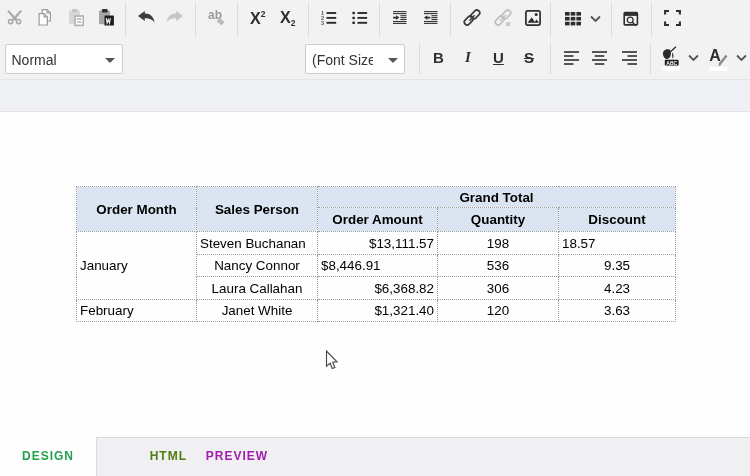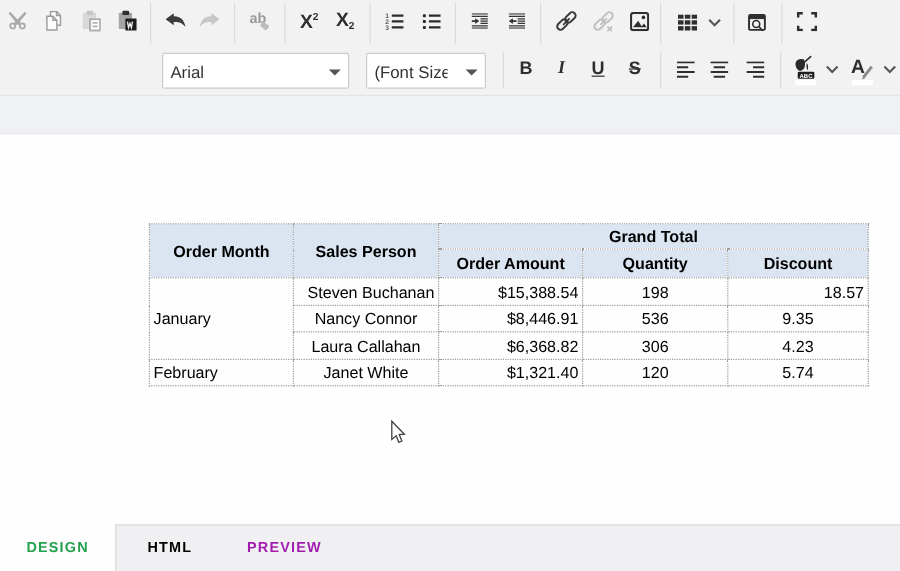--- a/index.html
+++ b/index.html
@@ -175,23 +175,23 @@
     </svg>
     <svg class="ic" style="left:664px;top:9.5px" width="17" height="16" viewBox="0 0 17 16">
       <g stroke="#2e2e2e" stroke-width="2.1" fill="none">
         <path d="M1.1 4.6 V1.05 H5"></path>
         <path d="M12 1.05 H15.9 V4.6"></path>
         <path d="M15.9 11.4 V14.95 H12"></path>
         <path d="M5 14.95 H1.1 V11.4"></path>
       </g>
     </svg>
 
-    <div class="combo" style="left:135px;width:156px;">
-        <span class="txt">Arial</span>
-        <span class="arr" style="left:138px"></span>
+    <div class="combo" style="left:4.5px;width:118px;">
+        <span class="txt">Normal</span>
+        <span class="arr" style="left:99px"></span>
       </div>
     <div class="combo" style="left:305px;width:100px;">
         <span class="txt" style="width:61px;">(Font Size)</span>
         <span class="arr" style="left:82px"></span>
       </div>
     <div class="btxt" style="left:433px;top:48.5px;font-size:15px;">B</div>
     <div class="btxt" style="left:465px;top:48.5px;font-size:15px;font-style:italic;font-family:'Liberation Serif',serif;">I</div>
     <div class="btxt" style="left:493px;top:48.5px;font-size:15px;text-decoration:underline;">U</div>
     <div class="btxt" style="left:524px;top:48.5px;font-size:15px;text-decoration:line-through;">S</div>
     <svg class="ic" style="left:564px;top:51px" width="15" height="14" viewBox="0 0 15 14">
@@ -236,70 +236,70 @@
       <path d="M11.5 18.5 L18.5 9.5" stroke="#8a8a8a" stroke-width="2.4" fill="none"></path>
       <path d="M10.2 20.3 L13 19.2 L11.3 17.8 Z" fill="#8a8a8a"></path>
       <rect x="2" y="20.8" width="17.5" height="4.2" fill="#fff"></rect>
     </svg>
     <svg class="ic" style="left:736px;top:54px" width="11" height="8" viewBox="0 0 11 8">
       <path d="M1 1.5 L5.5 6 L10 1.5" fill="none" stroke="#555" stroke-width="1.8"></path>
     </svg>
   </div>
   <div id="band"></div>
   <div id="content">
-    <table class="doc" style="position:absolute;left:76px;top:74px;width:599px;margin-left:48px;">
+    <table class="doc" style="position:absolute;left:76px;top:74px;width:599px;">
       <colgroup>
           <col style="width:120px">
           <col style="width:121px">
           <col style="width:120px">
           <col style="width:121px">
           <col style="width:117px">
         </colgroup>
       <tbody>
           <tr style="height:21px">
             <td class="hd" rowspan="2">Order Month</td>
             <td class="hd" rowspan="2">Sales Person</td>
             <td class="hd" colspan="3">Grand Total</td>
           </tr>
       <tr style="height:24px">
             <td class="hd">Order Amount</td>
             <td class="hd">Quantity</td>
             <td class="hd">Discount</td>
           </tr>
       <tr style="height:23px">
             <td rowspan="3">January</td>
-            <td style="text-align:right">Steven Buchanan</td>
-            <td style="text-align:right">$15,388.54</td>
+            <td style="text-align:left">Steven Buchanan</td>
+            <td style="text-align:right">$13,111.57</td>
             <td style="text-align:center">198</td>
-            <td style="text-align:right">18.57</td>
+            <td style="text-align:left">18.57</td>
           </tr>
       <tr style="height:22px">
             <td style="text-align:center">Nancy Connor</td>
-            <td style="text-align:right">$8,446.91</td>
+            <td style="">$8,446.91</td>
             <td style="text-align:center">536</td>
             <td style="text-align:center">9.35</td>
           </tr>
       <tr style="height:23px">
             <td style="text-align:center">Laura Callahan</td>
             <td style="text-align:right">$6,368.82</td>
             <td style="text-align:center">306</td>
             <td style="text-align:center">4.23</td>
           </tr>
       <tr style="height:22px">
             <td>February</td>
             <td style="text-align:center">Janet White</td>
             <td style="text-align:right">$1,321.40</td>
             <td style="text-align:center">120</td>
-            <td style="text-align:center">5.74</td>
+            <td style="text-align:center">3.63</td>
           </tr>
     </tbody>
       </table>
     <svg style="position:absolute;left:325px;top:238px" width="14" height="21" viewBox="0 0 14 21">
       <path d="M1.5 1 L1.5 16.2 L5.2 13.2 L7.3 18.6 L9.9 17.5 L7.7 12.2 L12 11.9 Z" fill="#fdfdfd" stroke="#444" stroke-width="1.1"></path>
     </svg>
   </div>
   <div id="tabs">
     <div class="grayrest"></div>
     <div class="tabtxt" style="left:0;width:96px;color:#23a14d;">DESIGN</div>
-    <div class="tabtxt" style="left:96px;width:91px;color:#000000;">HTML</div>
+    <div class="tabtxt" style="left:96px;width:91px;color:#4d7c0f;text-align:right;">HTML</div>
     <div class="tabtxt" style="left:187px;width:100px;color:#a21caf;">PREVIEW</div>
   </div>
 </div>
 
 </body></html>

